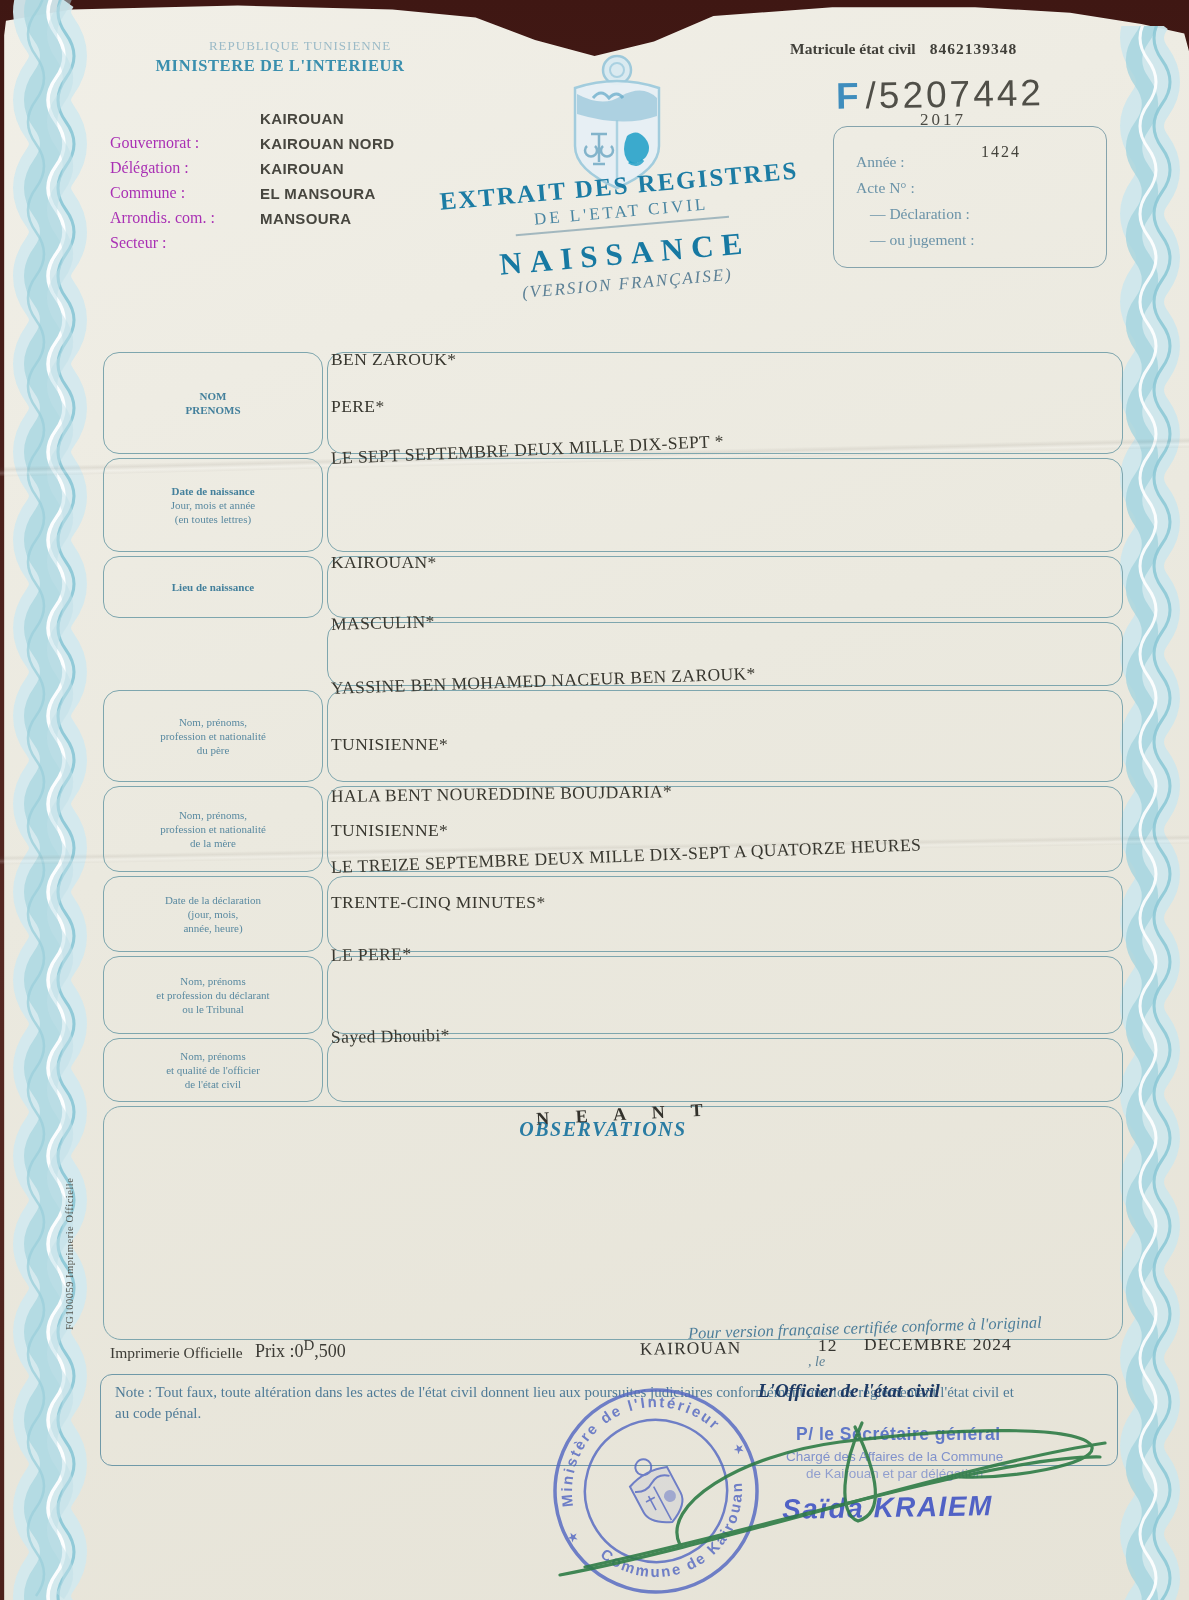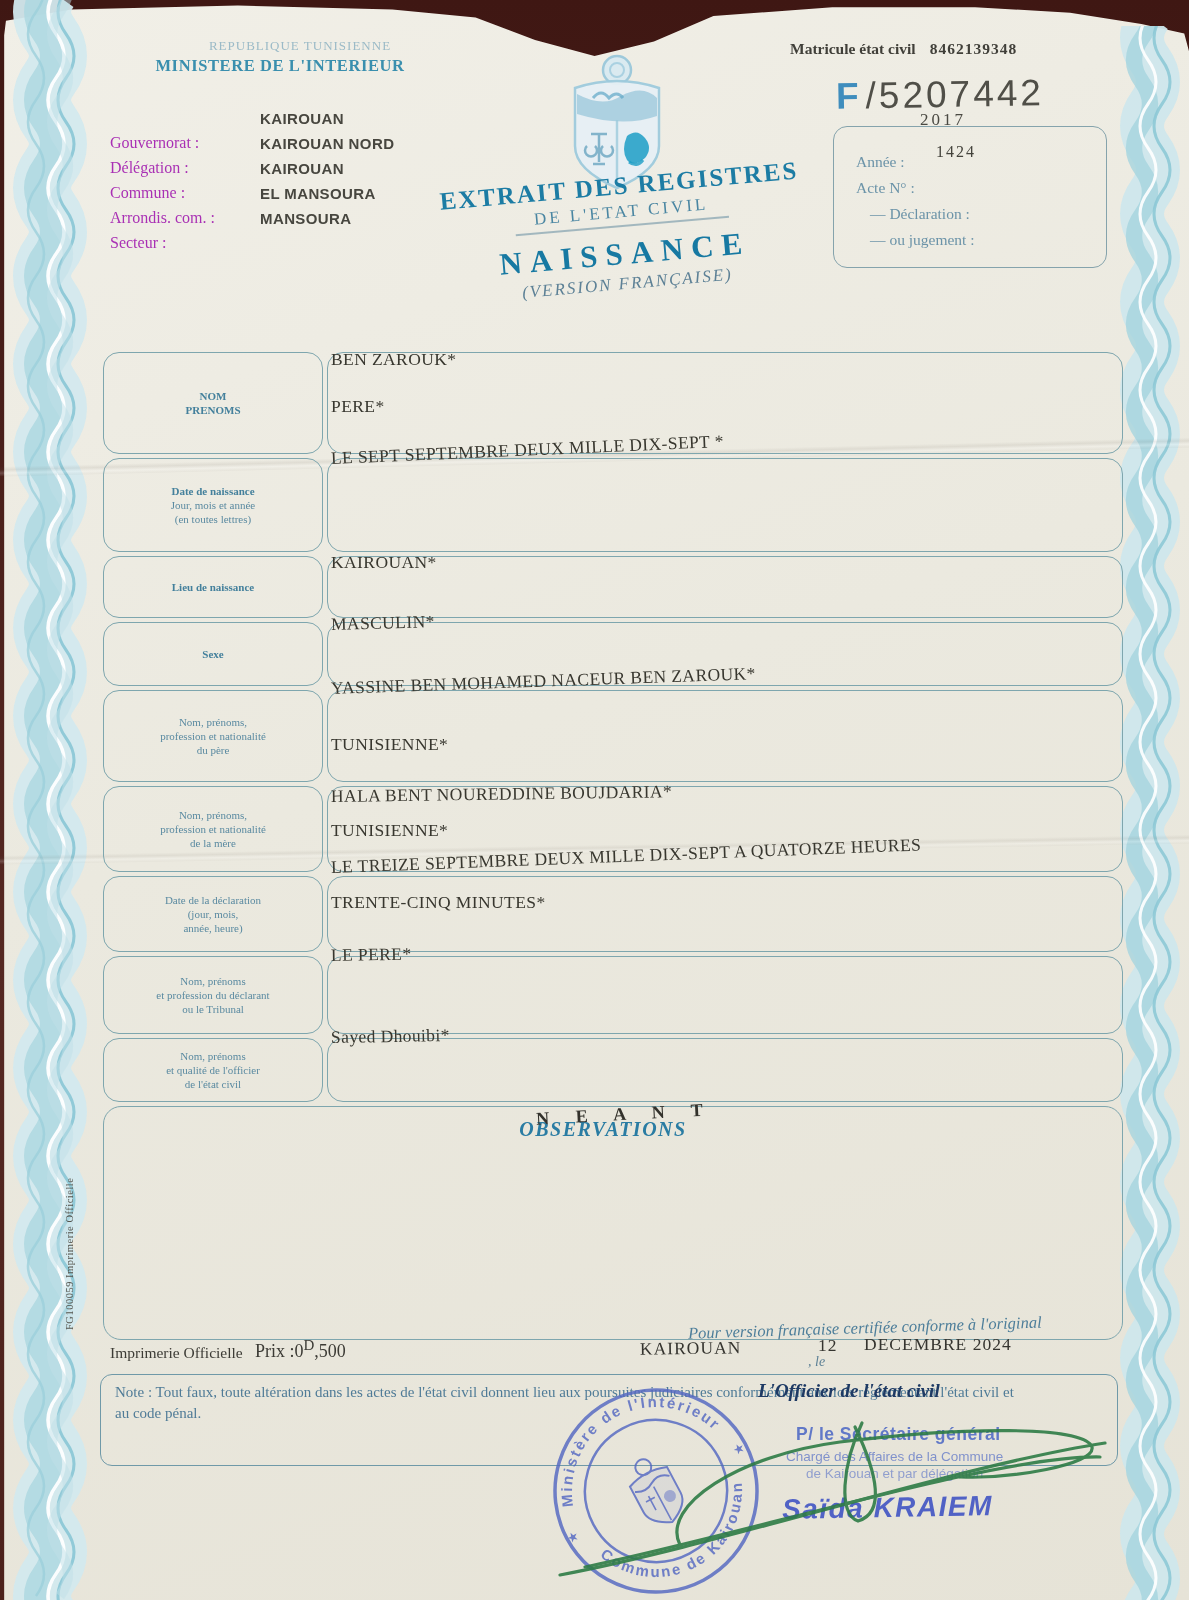--- a/index.html
+++ b/index.html
@@ -23,21 +23,21 @@
   .title2{font-size:17px;letter-spacing:3px;display:inline-block;border-bottom:2px solid rgba(100,140,160,.55);padding:2px 20px 3px;color:#4a86a2;}
   .title3{font-size:31px;font-weight:bold;letter-spacing:8px;margin-top:9px;color:#1779a2;}
   .title4{font-size:17px;font-style:italic;letter-spacing:2px;color:#5d8196;margin-top:2px;}
   .matricule{left:790px;top:40px;font-size:15.5px;color:#403f39;font-weight:600;}
   .matricule b{margin-left:14px;letter-spacing:1px;}
   .serial{left:836px;top:74px;font-family:"Liberation Sans",sans-serif;font-size:37px;letter-spacing:3px;color:#504f48;transform:rotate(-1deg);}
   .serial .f{color:#3f8dbd;font-weight:bold;margin-right:4px;}
   .serialyear{left:920px;top:110px;font-size:17px;letter-spacing:3px;color:#4a4942;}
   .actebox{left:833px;top:126px;width:272px;height:140px;border:1.6px solid #85a3ac;border-radius:14px;}
   .actebox .tl{position:absolute;font-size:15.5px;color:#6b93a8;}
-  .actebox .tv{position:absolute;font-size:16px;color:#44433c;letter-spacing:2px;}
+  .actebox .tv{position:absolute;font-size:16px;color:#44433c;letter-spacing:2px;margin-left:45px;}
   
   #table{left:103px;top:352px;width:1018px;height:1000px;}
   .lblbox{position:absolute;left:0;width:218px;border:1.5px solid #7ea6ae;border-radius:16px;
     display:flex;flex-direction:column;justify-content:center;align-items:center;text-align:center;
     font-size:11px;color:#5a8aa1;line-height:1.3;}
   .lblbox .b{font-weight:bold;color:#44809c;}
   .valbox{position:absolute;left:224px;width:794px;border:1.5px solid #7ea6ae;border-radius:16px;}
   .obsbox{position:absolute;left:0;width:1018px;border:1.5px solid #7ea6ae;border-radius:18px;}
   .typed{position:absolute;left:228px;font-size:17.5px;color:#38372f;letter-spacing:.4px;white-space:nowrap;transform-origin:left center;}
   .obshead{position:absolute;left:300px;width:400px;text-align:center;font-size:20px;font-weight:bold;font-style:italic;color:#2a7ca3;letter-spacing:1.5px;}
@@ -154,23 +154,20 @@
   </div>
   <div class="valbox" style="top:106px;height:92px"></div>
   <div class="typed" style="top:96px;transform:rotate(-2.5deg)">LE SEPT SEPTEMBRE  DEUX MILLE DIX-SEPT *</div>
 
   <div class="lblbox" style="top:204px;height:60px">
     <span class="b">Lieu de naissance</span>
   </div>
   <div class="valbox" style="top:204px;height:60px"></div>
   <div class="typed" style="top:200px">KAIROUAN*</div>
 
-  <div class="lblbox" style="top:270px;height:62px">
-    <span class="b">Sexe</span>
-  </div>
   <div class="valbox" style="top:270px;height:62px"></div>
   <div class="typed" style="top:262px;transform:rotate(-1.5deg)">MASCULIN*</div>
 
   <div class="lblbox" style="top:338px;height:90px">
     <span>Nom, prénoms,</span>
     <span>profession et nationalité</span>
     <span>du père</span>
   </div>
   <div class="valbox" style="top:338px;height:90px"></div>
   <div class="typed" style="top:326px;transform:rotate(-2deg)">YASSINE BEN MOHAMED NACEUR BEN ZAROUK*</div>

